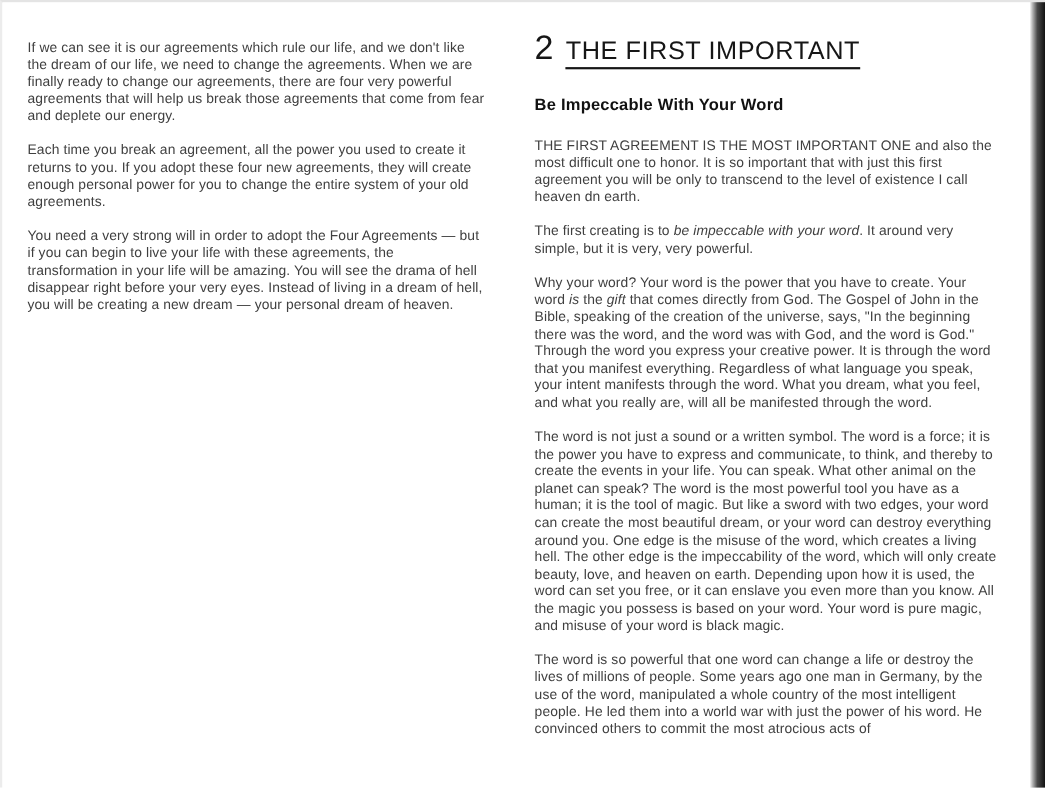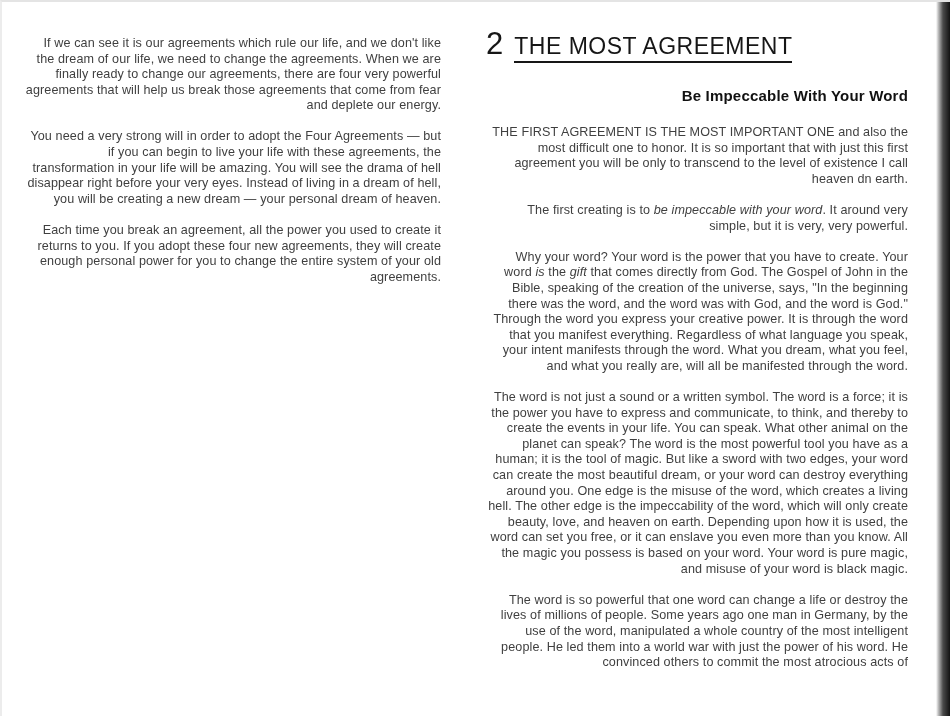--- a/index.html
+++ b/index.html
@@ -14,21 +14,21 @@
     color: #3f3f3f;
   }
   .scan-frame {
     position: absolute;
     inset: 0;
     border-top: 2px solid #e4e4e4;
     border-left: 2px solid #ececec;
     pointer-events: none;
     z-index: 5;
   }
-  .page { position: absolute; text-align: right; }
+  .page { position: absolute; }
   .page-left  { left: 25px;  top: 36px; width: 416px; }
   .page-right { left: 486px; top: 28px; width: 422px; }
 
   p.body-par {
     font-size: 12.6px;
     line-height: 15.6px;
     letter-spacing: 0.1px;
     margin: 0 0 15.5px 0;
     color: #3f3f3f;
   }
@@ -65,28 +65,28 @@
     z-index: 4;
   }
 </style>
 </head>
 <body>
 
 <div class="scan-frame"></div>
 
 <div class="page page-left">
   <p class="body-par">If we can see it is our agreements which rule our life, and we don't like the dream of our life, we need to change the agreements. When we are finally ready to change our agreements, there are four very powerful agreements that will help us break those agreements that come from fear and deplete our energy.</p>
+  <p class="body-par">Each time you break an agreement, all the power you used to create it returns to you. If you adopt these four new agreements, they will create enough personal power for you to change the entire system of your old agreements.</p>
   <p class="body-par">You need a very strong will in order to adopt the Four Agreements — but if you can begin to live your life with these agreements, the transformation in your life will be amazing. You will see the drama of hell disappear right before your very eyes. Instead of living in a dream of hell, you will be creating a new dream — your personal dream of heaven.</p>
-  <p class="body-par">Each time you break an agreement, all the power you used to create it returns to you. If you adopt these four new agreements, they will create enough personal power for you to change the entire system of your old agreements.</p>
 </div>
 
 <div class="page page-right">
   <h1 class="chapter">
     <span class="chapter-number">2</span>
-    <span class="chapter-title">THE MOST AGREEMENT</span>
+    <span class="chapter-title">THE FIRST IMPORTANT</span>
   </h1>
   <h2 class="subtitle">Be Impeccable With Your Word</h2>
   <p class="body-par"><span>THE FIRST AGREEMENT IS THE MOST IMPORTANT ONE and also the most difficult one to honor. It is so important that with just this first agreement you will be only to transcend to the level of existence I call heaven dn earth.</span></p>
   <p class="body-par"><span>The first creating is to </span><span class="it">be impeccable with your word</span><span>. It around very simple, but it is very, very powerful.</span></p>
   <p class="body-par"><span>Why your word? Your word is the power that you have to create. Your word </span><span class="it">is</span><span> the </span><span class="it">gift</span><span> that comes directly from God. The Gospel of John in the Bible, speaking of the creation of the universe, says, "In the beginning there was the word, and the word was with God, and the word is God." Through the word you express your creative power. It is through the word that you manifest everything. Regardless of what language you speak, your intent manifests through the word. What you dream, what you feel, and what you really are, will all be manifested through the word.</span></p>
   <p class="body-par"><span>The word is not just a sound or a written symbol. The word is a force; it is the power you have to express and communicate, to think, and thereby to create the events in your life. You can speak. What other animal on the planet can speak? The word is the most powerful tool you have as a human; it is the tool of magic. But like a sword with two edges, your word can create the most beautiful dream, or your word can destroy everything around you. One edge is the misuse of the word, which creates a living hell. The other edge is the impeccability of the word, which will only create beauty, love, and heaven on earth. Depending upon how it is used, the word can set you free, or it can enslave you even more than you know. All the magic you possess is based on your word. Your word is pure magic, and misuse of your word is black magic.</span></p>
   <p class="body-par"><span>The word is so powerful that one word can change a life or destroy the lives of millions of people. Some years ago one man in Germany, by the use of the word, manipulated a whole country of the most intelligent people. He led them into a world war with just the power of his word. He convinced others to commit the most atrocious acts of</span></p>
 </div>
 
 <div class="book-edge"></div>

